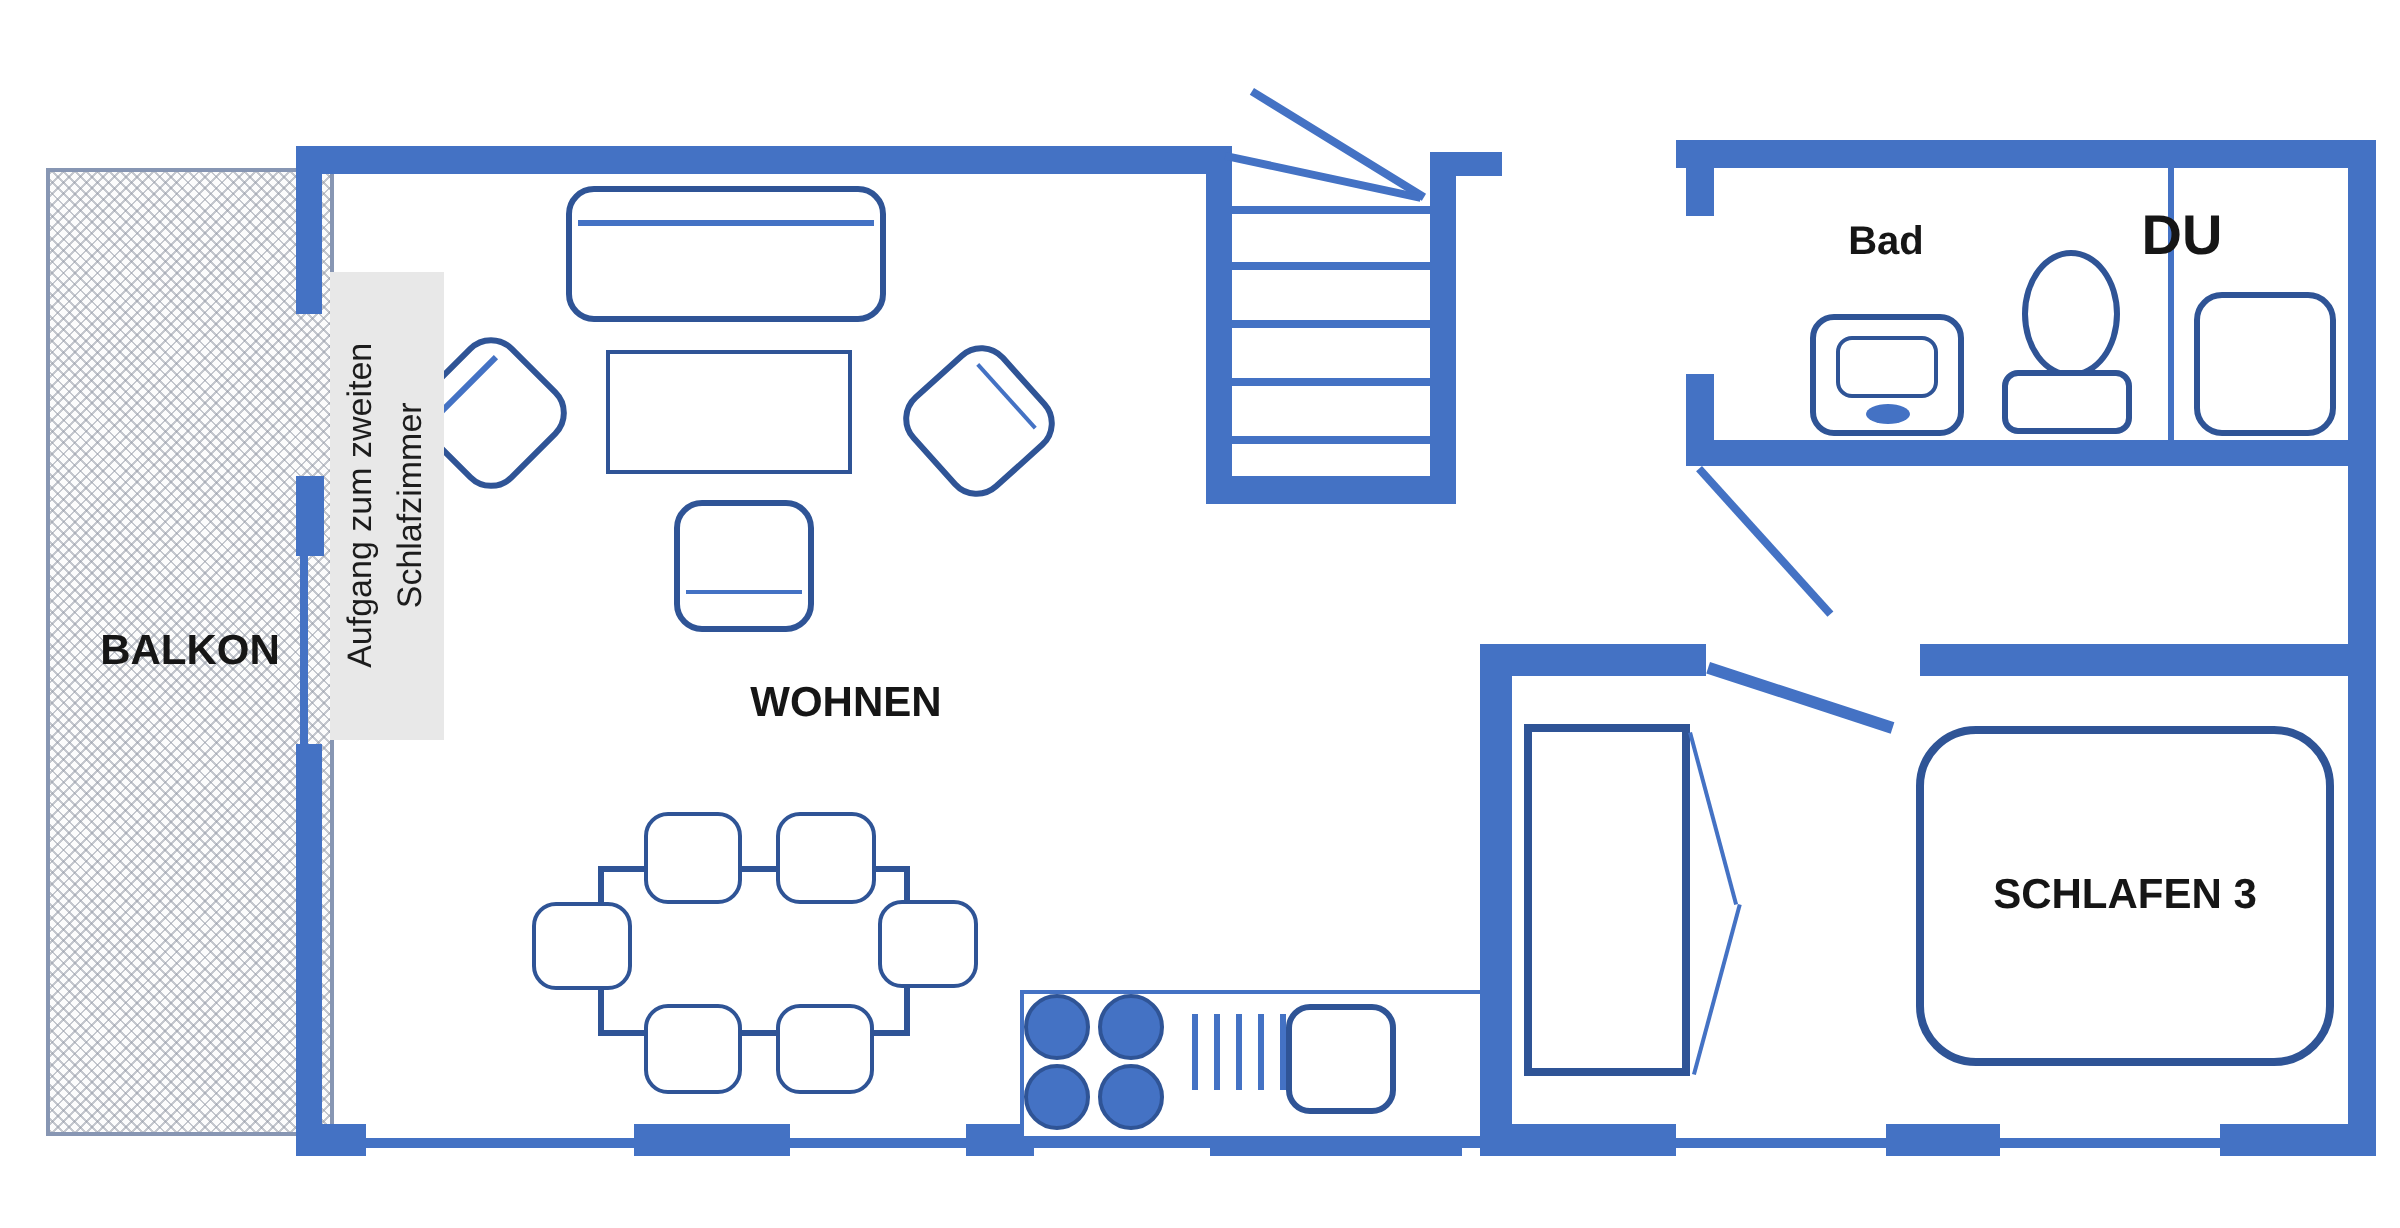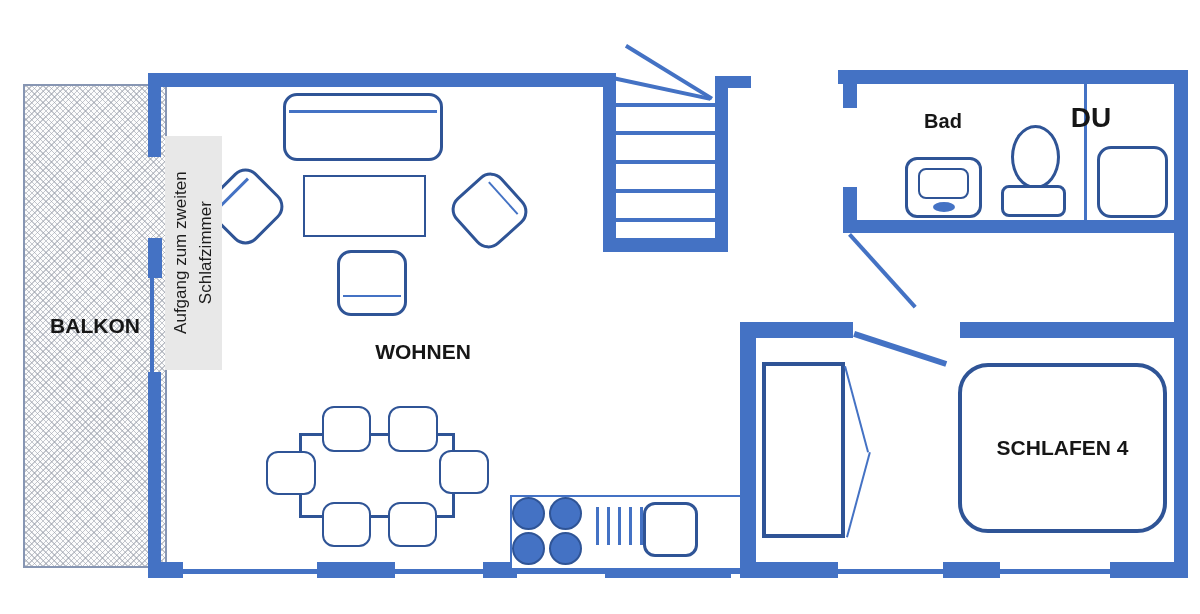--- a/index.html
+++ b/index.html
@@ -88,21 +88,21 @@
 
   <div class="wall" style="left:740px;top:322px;width:16px;height:256px;"></div>
   <div class="wall" style="left:740px;top:322px;width:113px;height:16px;"></div>
   <div class="wall" style="left:960px;top:322px;width:228px;height:16px;"></div>
   <div class="dline" style="left:855px;top:331px;width:97px;height:6px;transform:rotate(18.1deg);"></div>
 
   <div class="furn" style="left:762px;top:362px;width:83px;height:176px;border-width:4px;"></div>
   <div class="dline" style="left:846px;top:366px;width:89px;height:1.6px;transform:rotate(75deg);"></div>
   <div class="dline" style="left:846px;top:537px;width:88px;height:1.6px;transform:rotate(-74.9deg);"></div>
   <div class="furn" style="left:958px;top:363px;width:209px;height:170px;border-width:4px;border-radius:30px;display:flex;align-items:center;justify-content:center;">
-    <span class="label" style="position:static;font-size:21px;">SCHLAFEN 4</span>
+    <span class="label" style="position:static;font-size:21px;">SCHLAFEN 3</span>
   </div>
 
   <div class="furn rounded" style="left:283px;top:93px;width:160px;height:68px;">
     <div class="backrest-h" style="top:14px;"></div>
   </div>
   <div class="furn" style="left:303px;top:175px;width:123px;height:62px;border-width:2.5px;"></div>
   <div class="furn rounded" style="left:214px;top:175px;width:63px;height:63px;transform:rotate(45deg);border-radius:16px;">
     <div class="backrest-v" style="left:9px;"></div>
   </div>
   <div class="furn rounded" style="left:458px;top:179px;width:63px;height:63px;transform:rotate(-42deg);border-radius:16px;">

